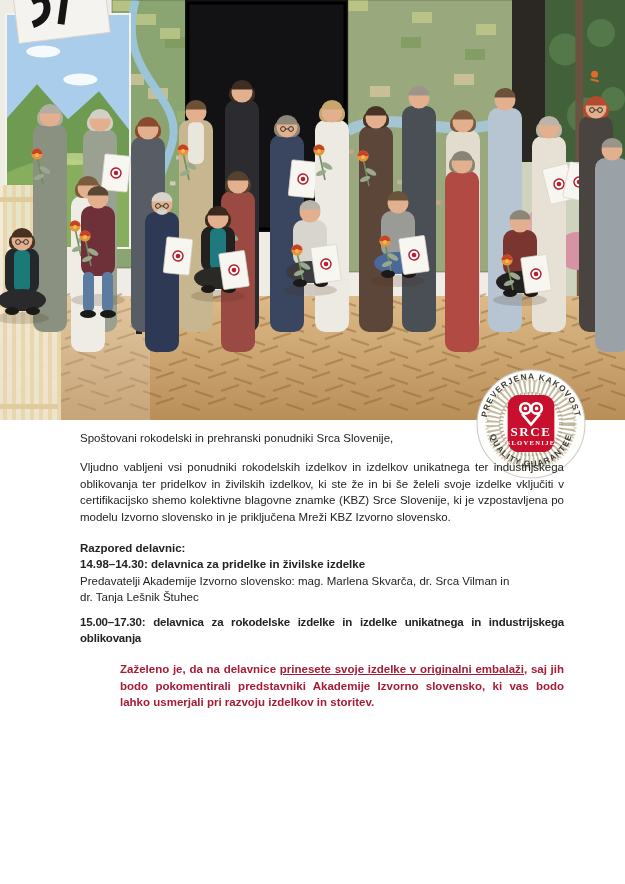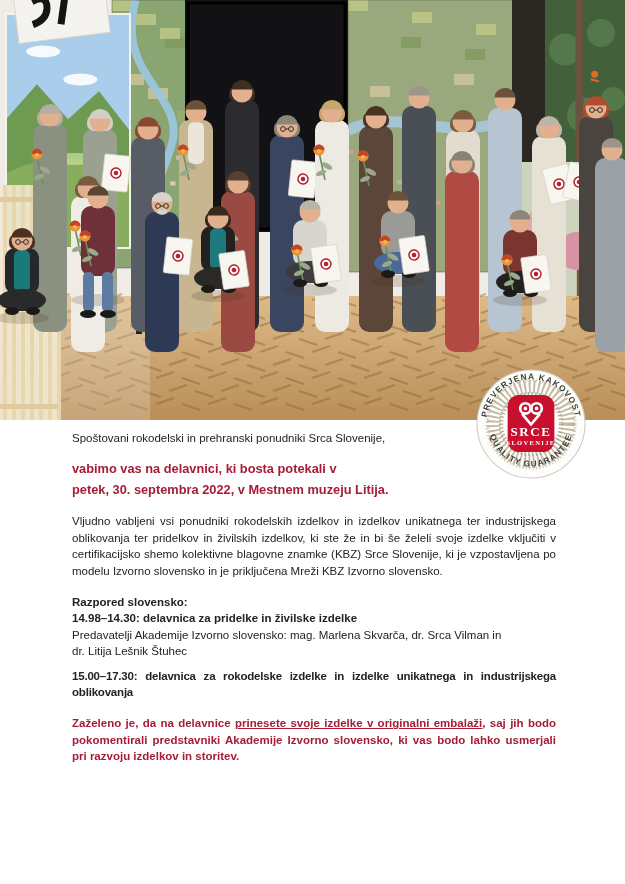--- a/index.html
+++ b/index.html
@@ -1,21 +1,21 @@
 <!DOCTYPE html>
 <html><head>
 <meta charset="utf-8">
 <style>
   html,body{margin:0;padding:0;background:#ffffff;}
   .page{position:relative;width:625px;height:884px;background:#fff;overflow:hidden;
         font-family:"Liberation Sans",sans-serif;}
   .photo{position:absolute;left:0;top:0;width:625px;height:420px;overflow:hidden;background:#efece6;}
   .photo svg{display:block;}
   .badge{position:absolute;left:476px;top:369px;width:110px;height:110px;}
-  .letter{position:absolute;left:72px;top:430px;width:484px;color:#232323;
+  .letter{position:absolute;left:80px;top:430px;width:484px;color:#232323;
           font-size:11.5px;line-height:16.4px;}
   .salutation{margin:0 0 13px 0;}
   .invite{margin:0 0 13px 0;font-weight:bold;font-size:12.8px;line-height:20.5px;}
   .para{margin:0 0 15px 0;text-align:justify;}
   .tight{margin:0;}
   .bold{font-weight:bold;}
   .block2{margin-top:8px;text-align:justify;}
   .w2title{letter-spacing:-0.2px;}
   .note{margin-top:15px;font-weight:bold;text-align:justify;}
   .note .ul{text-decoration:underline;}
@@ -627,34 +627,30 @@
       </text>
       <text font-size="8" font-weight="bold" fill="#3f3b35" letter-spacing="1.1" font-family="Liberation Sans, sans-serif">
         <textPath href="#arcBot" startOffset="50%" text-anchor="middle">QUALITY GUARANTEE</textPath>
       </text>
     </svg>
   </div>
 
   <div class="letter">
     <p class="salutation">Spoštovani rokodelski in prehranski ponudniki Srca Slovenije,</p>
 
-    <div class="invite" style="color:#a61c35;">
-      <div>vabimo vas na delavnici, ki bosta potekali v</div>
-      <div>petek, 30. septembra 2022, v Mestnem muzeju Litija.</div>
-    </div>
 
     <p class="para">Vljudno vabljeni vsi ponudniki rokodelskih izdelkov in izdelkov unikatnega ter industrijskega oblikovanja ter pridelkov in živilskih izdelkov, ki ste že in bi še želeli svoje izdelke vključiti v certifikacijsko shemo kolektivne blagovne znamke (KBZ) Srce Slovenije, ki je vzpostavljena po modelu Izvorno slovensko in je priključena Mreži KBZ Izvorno slovensko.</p>
 
-    <div class="tight bold">Razpored slovensko:</div>
+    <div class="tight bold">Razpored delavnic:</div>
     <div class="tight bold">14.98–14.30: delavnica za pridelke in živilske izdelke</div>
     <div class="tight">Predavatelji Akademije Izvorno slovensko: mag. Marlena Skvarča, dr. Srca Vilman in</div>
-    <div class="tight">dr. Litija Lešnik Štuhec</div>
+    <div class="tight">dr. Tanja Lešnik Štuhec</div>
 
     <div class="block2">
       <span class="bold w2title">15.00–17.30: delavnica za rokodelske izdelke in izdelke unikatnega in industrijskega oblikovanja</span><br>
     </div>
 
-    <p class="note" style="color:#a61c35;">
+    <p class="note" style="color:#a61c35;margin-left:40px;">
       <span>Zaželeno je, da na delavnice </span><span class="ul">prinesete svoje izdelke v originalni embalaži</span><span>, saj jih bodo pokomentirali predstavniki Akademije Izvorno slovensko, ki vas bodo lahko usmerjali pri razvoju izdelkov in storitev.</span>
     </p>
   </div>
 
 </div>
 
 </body></html>

